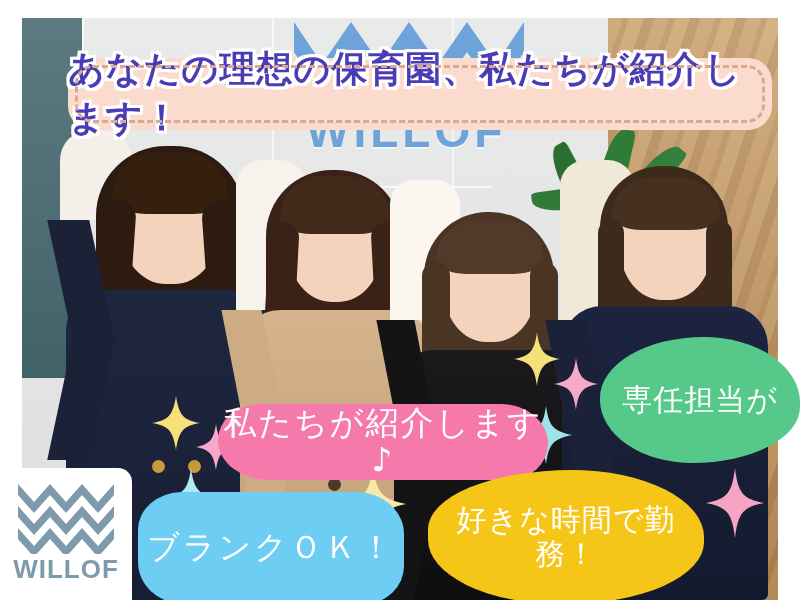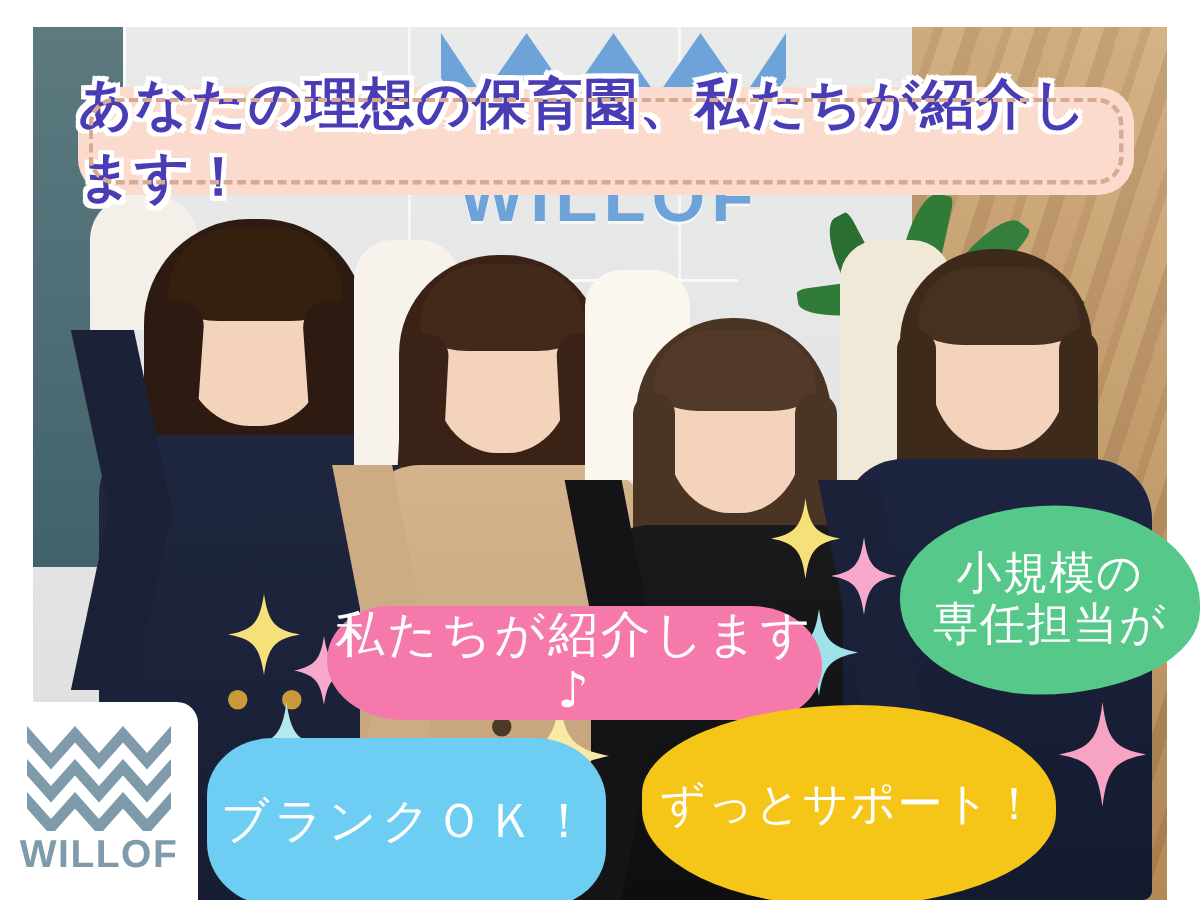--- a/index.html
+++ b/index.html
@@ -91,21 +91,21 @@
   .w4 .head{left:60px;top:26px;width:92px;height:114px;}
   .w4 .fringe{left:52px;top:18px;width:108px;height:52px;border-radius:54px 54px 40% 40%;background:#46301f;}
   .w4 .hair-l{left:38px;top:60px;width:26px;height:120px;border-radius:16px;background:#3e2a1b;}
   .w4 .hair-r{left:146px;top:60px;width:26px;height:125px;border-radius:16px;background:#3e2a1b;}
   .w4 .shirt{left:68px;top:128px;width:74px;height:160px;background:#f1e9d8;border-radius:26px 26px 0 0;}
   .w4 .body{left:2px;top:146px;width:206px;height:294px;background:linear-gradient(180deg,#1d2440,#141a2e);}
   .w4 .lapelL{left:56px;top:146px;width:40px;height:150px;background:#1a2139;transform:skewX(11deg);}
   .w4 .lapelR{left:118px;top:146px;width:40px;height:150px;background:#1a2139;transform:skewX(-11deg);}
 
   
-  .banner{position:absolute;left:52px;top:58px;width:704px;height:72px;
+  .banner{position:absolute;left:68px;top:58px;width:704px;height:72px;
           background:#fadbcd;border-radius:24px;}
   .banner:after{content:"";position:absolute;left:7px;top:7px;right:7px;bottom:7px;
           border:3px dashed #d7ab93;border-radius:18px;}
   .banner-text{position:absolute;inset:0;display:flex;align-items:center;justify-content:center;
           font-size:36px;font-weight:700;color:#4a3cb4;letter-spacing:1px;
           font-family:"DejaVu Sans",sans-serif;
           text-shadow:
             -3px -3px 0 #fff, 3px -3px 0 #fff, -3px 3px 0 #fff, 3px 3px 0 #fff,
             -3px 0 0 #fff, 3px 0 0 #fff, 0 -3px 0 #fff, 0 3px 0 #fff;}
 
@@ -269,32 +269,31 @@
   <div class="banner">
     <div class="banner-text">あなたの理想の保育園、私たちが紹介します！</div>
   </div>
 
   <div class="bubble b-pink">
     <span>私たちが紹介します♪</span>
   </div>
 
   <div class="bubble b-green">
     <div>
-      <div>小規模の</div>
       <div>専任担当が</div>
     </div>
   </div>
 
   <div class="bubble b-blue">
     <span>ブランクＯＫ！</span>
   </div>
 
   <div class="bubble b-yellow">
     <div>
-      <div>ずっとサポート！</div>
+      <div>好きな時間で勤務！</div>
     </div>
   </div>
 
   <div class="logo-card">
     <svg class="logo-mark" viewBox="0 0 96 72">
       <g fill="#7e9aab">
         <polygon points="0,2 16,20 32,2 48,20 64,2 80,20 96,2 96,13 80,31 64,13 48,31 32,13 16,31 0,13"></polygon>
         <polygon points="0,24 16,42 32,24 48,42 64,24 80,42 96,24 96,35 80,53 64,35 48,53 32,35 16,53 0,35"></polygon>
         <polygon points="0,46 16,64 32,46 48,64 64,46 80,64 96,46 96,57 80,75 64,57 48,75 32,57 16,75 0,57"></polygon>
       </g>

